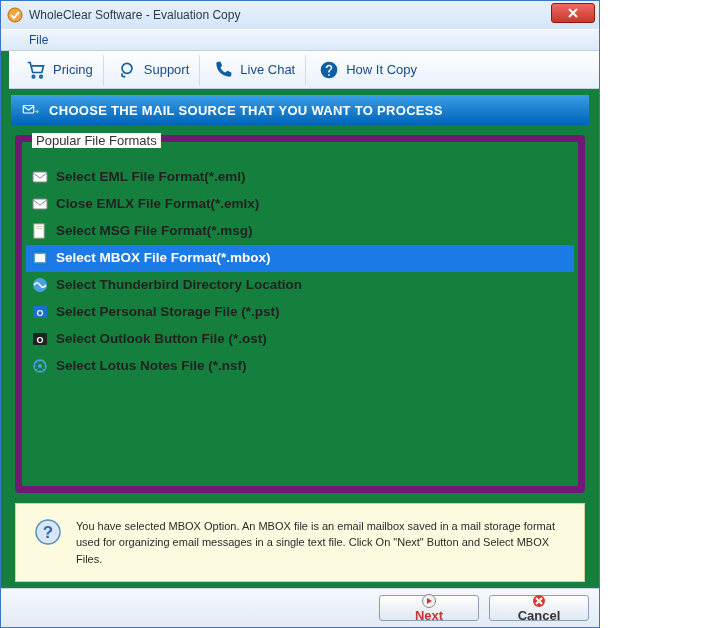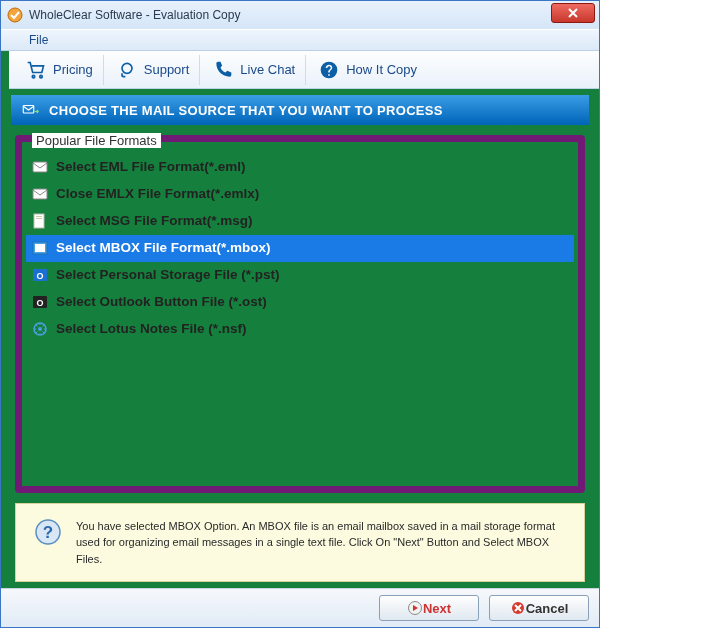--- a/index.html
+++ b/index.html
@@ -15,29 +15,29 @@
 .toolbar { height: 38px; background: linear-gradient(to bottom, #fdfefe, #e9f1fa); border-bottom: 1px solid #c0d2e6; display: flex; align-items: center; padding: 0 6px; gap: 2px; margin-left: 8px; }
 .toolbar .tool { display: flex; align-items: center; gap: 6px; padding: 4px 10px; font-size: 13px; color: #1a4a8a; cursor: pointer; border-right: 1px solid #d0dde8; }
 .toolbar .tool:last-child { border-right: none; }
 .toolbar .tool .ico { width: 22px; height: 22px; display: flex; align-items: center; justify-content: center; color: #0d5fa5; }
 .banner { margin: 6px 10px 0 10px; height: 30px; background: linear-gradient(to bottom, #3a9de6, #0064b8); display: flex; align-items: center; padding: 0 10px; gap: 10px; }
 .banner .bicon { width: 18px; height: 18px; display: flex; align-items: center; justify-content: center; }
 .banner .btext { color: #fff; font-size: 13px; font-weight: bold; letter-spacing: 0.3px; }
 .content { flex: 1; padding: 10px 14px 6px 14px; display: flex; flex-direction: column; }
 .fieldset { border: 7px solid #701a75; border-radius: 4px; padding: 8px 4px 6px 4px; position: relative; flex: 1; }
 .legend { position: absolute; top: -9px; left: 10px; background: #fff; padding: 0 4px; font-size: 13px; color: #333; }
-.list { margin-top: 4px; }
+.list { margin-top: 14px; }
 .row { display: flex; align-items: center; gap: 8px; padding: 2px 6px; font-size: 13.5px; font-weight: bold; color: #222; cursor: pointer; line-height: 1.7; }
 .row.selected { background: #1a7ae6; color: #fff; }
 .row .ficon { width: 16px; height: 16px; display: inline-flex; align-items: center; justify-content: center; font-size: 12px; }
 .info-box { margin: 10px 0 0 0; border: 1px solid #d8d29a; background: #fcfbe0; padding: 14px 18px; display: flex; align-items: flex-start; gap: 14px; }
 .info-box .qicon { width: 28px; height: 28px; flex: 0 0 28px; display: flex; align-items: center; justify-content: center; }
 .info-box .qtext { font-size: 11px; color: #2a2a2a; line-height: 1.5; }
 .footer-wrap { border-top: 1px solid #c8d4e0; background: linear-gradient(to bottom, #f5f8fb, #e1ebf6); padding: 6px 10px; display: flex; justify-content: flex-end; gap: 10px; }
-.btn { width: 100px; height: 26px; border: 1px solid #8aa0b8; border-radius: 3px; background: linear-gradient(to bottom, #fefefe, #e0e8f0); display: flex; align-items: center; justify-content: center; gap: 0; cursor: pointer; font-size: 13px; font-weight: bold; }
+.btn { width: 100px; height: 26px; border: 1px solid #8aa0b8; border-radius: 3px; background: linear-gradient(to bottom, #fefefe, #e0e8f0); display: flex; align-items: center; justify-content: center; gap: 0; cursor: pointer; font-size: 13px; font-weight: bold; flex-direction: column; }
 .btn.next { color: #c33; }
 .btn.cancel { color: #333; }
 .btn .bico { width: 16px; height: 16px; display: inline-flex; align-items: center; justify-content: center; }
 </style>
 </head>
 <body>
 
 <div class="window">
 
   <div class="titlebar">
@@ -145,20 +145,29 @@
               <svg width="16" height="16" viewBox="0 0 16 16">
                 <rect x="1" y="2" width="14" height="12" rx="1" fill="#4aa0e0" stroke="#1a70b0"></rect>
                 <rect x="3" y="4" width="10" height="8" fill="#fff"></rect>
               </svg>
             </span>
             <span>Select MBOX File Format(*.mbox)</span>
           </div>
           <div class="row">
             <span class="ficon">
               <svg width="16" height="16" viewBox="0 0 16 16">
+                <circle cx="8" cy="8" r="7" fill="#4aa0e0"></circle>
+                <path d="M2 8c2-3 4-3 6 0s4 3 6 0" fill="none" stroke="#fff" stroke-width="1.5"></path>
+              </svg>
+            </span>
+            <span>Select Thunderbird Directory Location</span>
+          </div>
+          <div class="row">
+            <span class="ficon">
+              <svg width="16" height="16" viewBox="0 0 16 16">
                 <rect x="1" y="2" width="14" height="12" rx="1" fill="#1a70d0"></rect>
                 <text x="8" y="12" text-anchor="middle" font-size="9" fill="#fff" font-weight="bold">O</text>
               </svg>
             </span>
             <span>Select Personal Storage File (*.pst)</span>
           </div>
           <div class="row">
             <span class="ficon">
               <svg width="16" height="16" viewBox="0 0 16 16">
                 <rect x="1" y="2" width="14" height="12" rx="1" fill="#222"></rect>

